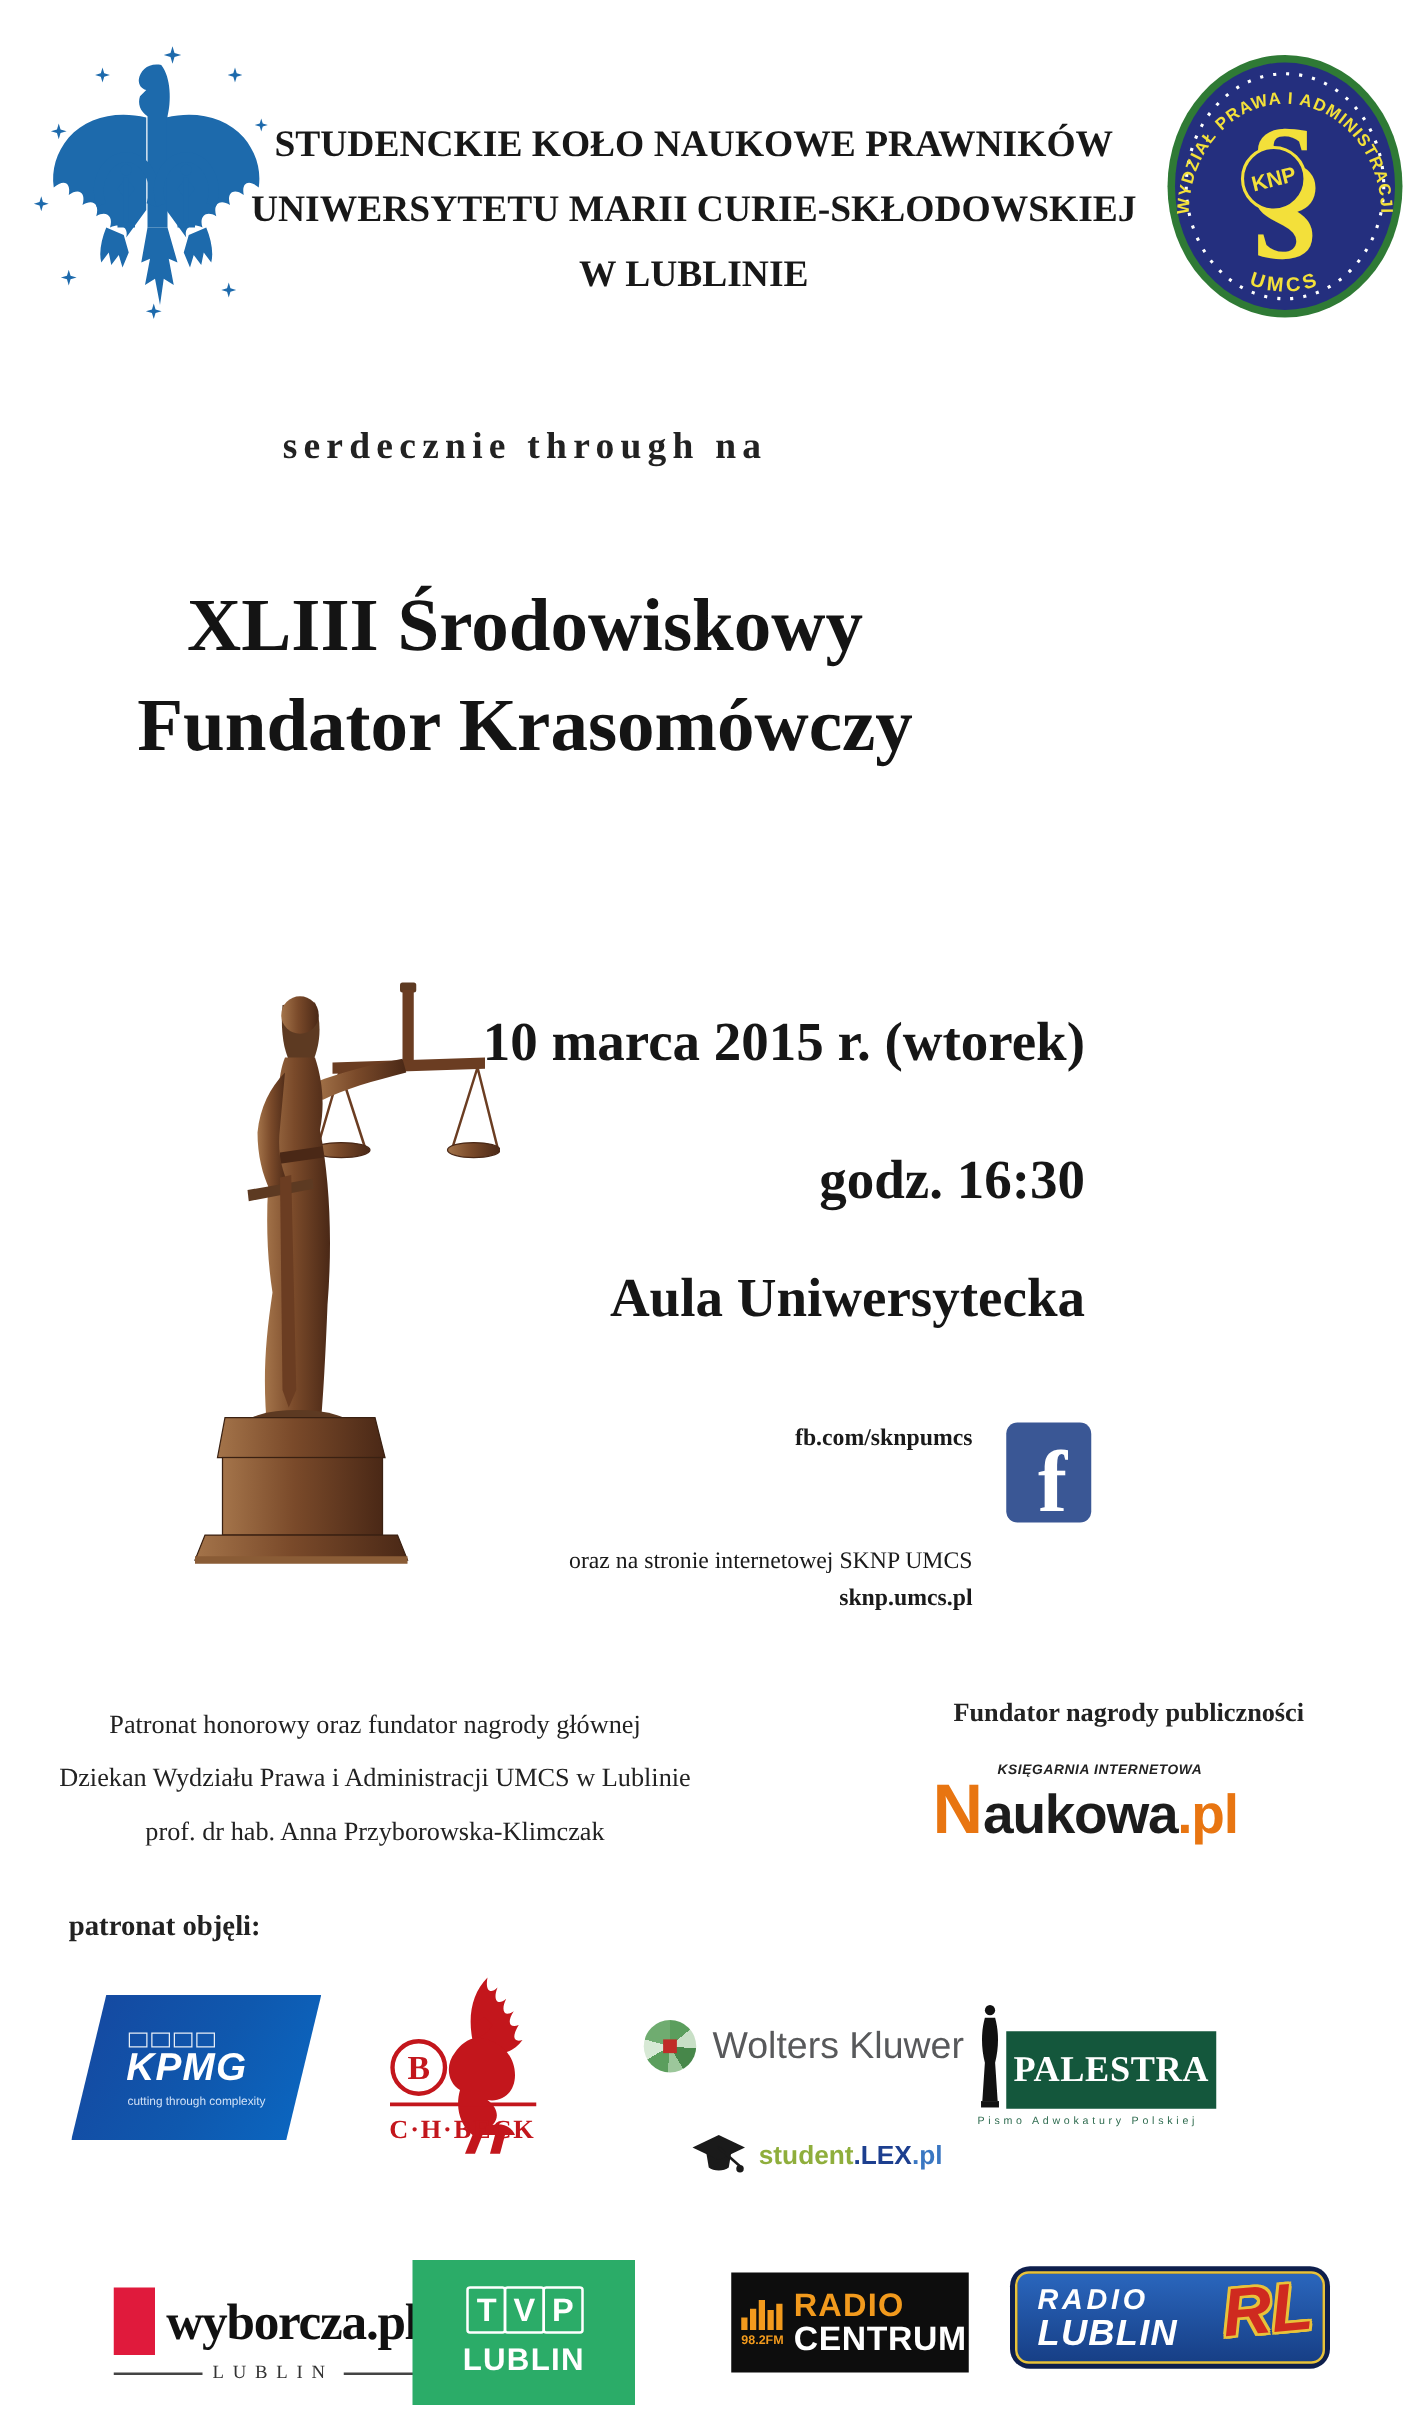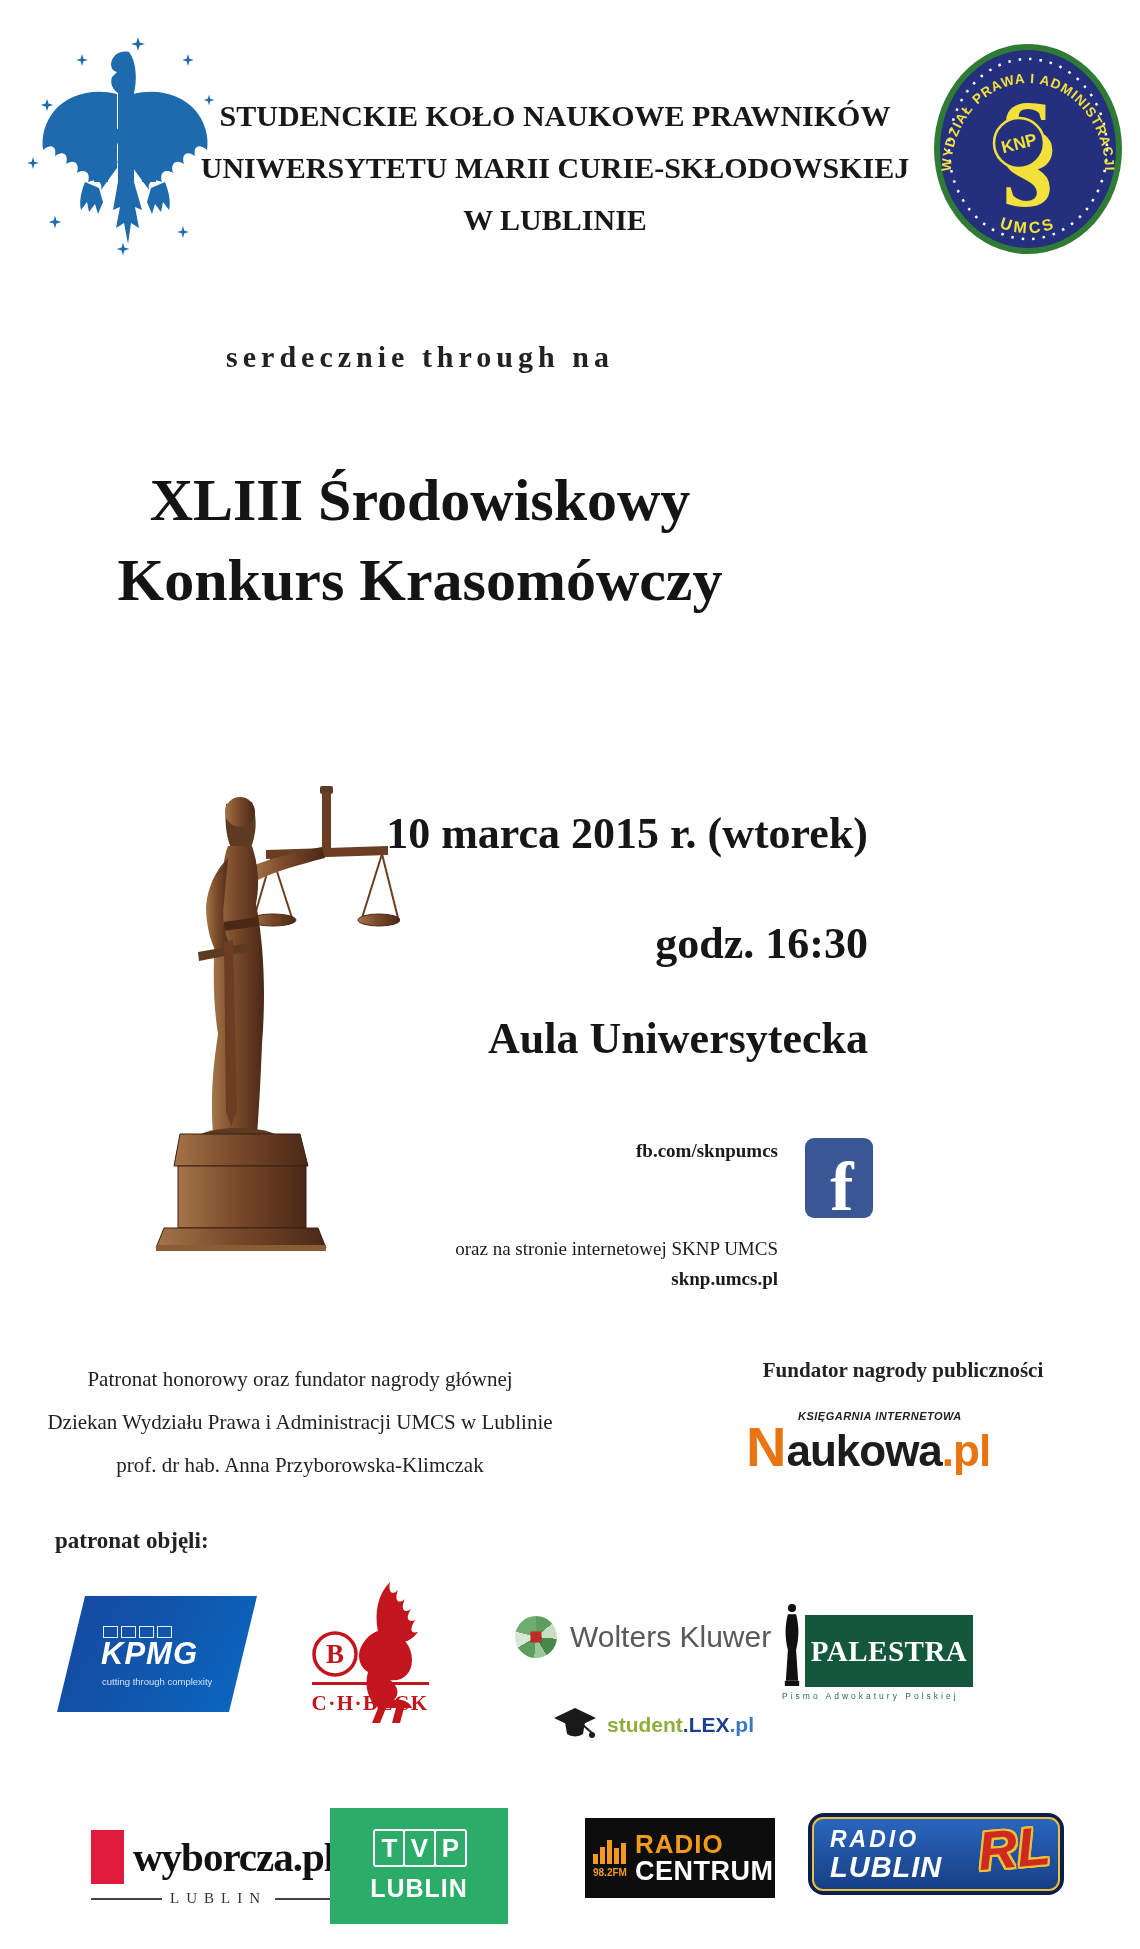--- a/index.html
+++ b/index.html
@@ -61,21 +61,21 @@
   #chbeck{left:308px;top:1556px;width:125px;height:152px;}
 
   #wolters{left:515px;top:1598px;display:flex;align-items:center;gap:13px;font-family:"Liberation Sans",sans-serif;}
   #wolters .globe{width:42px;height:42px;border-radius:50%;position:relative;
      background:conic-gradient(#5b9e5d 0 50deg,#c8dfc6 50deg 95deg,#47874a 95deg 150deg,#9cc79b 150deg 185deg,#5b9e5d 185deg 240deg,#d7e9d5 240deg 285deg,#6fac70 285deg 360deg);}
   #wolters .globe::after{content:"";position:absolute;left:50%;top:50%;width:11px;height:11px;background:#c02b27;transform:translate(-50%,-50%);}
   #wolters .name{font-size:30px;color:#58595b;}
 
   #palestra{left:782px;top:1585px;width:195px;}
   #palestra .row{display:flex;align-items:flex-end;gap:3px;}
-  #palestra .box{width:168px;height:72px;background:#14573c;color:#fff;display:flex;align-items:center;justify-content:center;
+  #palestra .box{width:168px;height:62px;background:#14573c;color:#fff;display:flex;align-items:center;justify-content:center;
                  font-weight:bold;font-size:29px;letter-spacing:.5px;}
   #palestra .tag{margin-top:4px;font-size:8.5px;letter-spacing:3px;color:#2e6b4f;font-family:"Liberation Sans",sans-serif;white-space:nowrap;}
 
   #studentlex{left:552px;top:1688px;display:flex;align-items:center;gap:9px;font-family:"Liberation Sans",sans-serif;font-weight:bold;font-size:21px;text-align:center;}
   #studentlex .s{color:#8fae3c;}
   #studentlex .lex{color:#1d3f8f;}
   #studentlex .pl{color:#3a77c2;}
 
   
   #wyborcza{left:50px;top:1812px;width:255px;padding-left:41px;}
@@ -180,21 +180,21 @@
       <circle cx="86" cy="100" r="25" fill="#242f7e" stroke="#f3e03a" stroke-width="2.5"></circle>
       <text x="86" y="106" font-size="17" font-weight="bold" fill="#f3e03a" text-anchor="middle" transform="rotate(-14 86 100)" font-family="Liberation Sans,sans-serif">KNP</text>
       <text font-size="16" font-weight="bold" fill="#f3e03a" letter-spacing="3" font-family="Liberation Sans,sans-serif">
         <textPath href="#arcB" startOffset="50%" text-anchor="middle">UMCS</textPath>
       </text>
     </svg>
   </div>
 
   <div class="abs" id="invite">serdecznie through na</div>
   <div class="abs" id="title1">XLIII Środowiskowy</div>
-  <div class="abs" id="title2">Konkurs Krasomówczy</div>
+  <div class="abs" id="title2">Fundator Krasomówczy</div>
 
   <div class="abs" id="statue">
     <svg width="260" height="480" viewBox="0 0 260 480">
       <defs>
         <linearGradient id="bz" x1="0" y1="0" x2="1" y2="0">
           <stop offset="0" stop-color="#a4744a"></stop>
             <stop offset=".45" stop-color="#7a4a2a"></stop>
             <stop offset="1" stop-color="#4a2816"></stop>
         </linearGradient>
       </defs>

